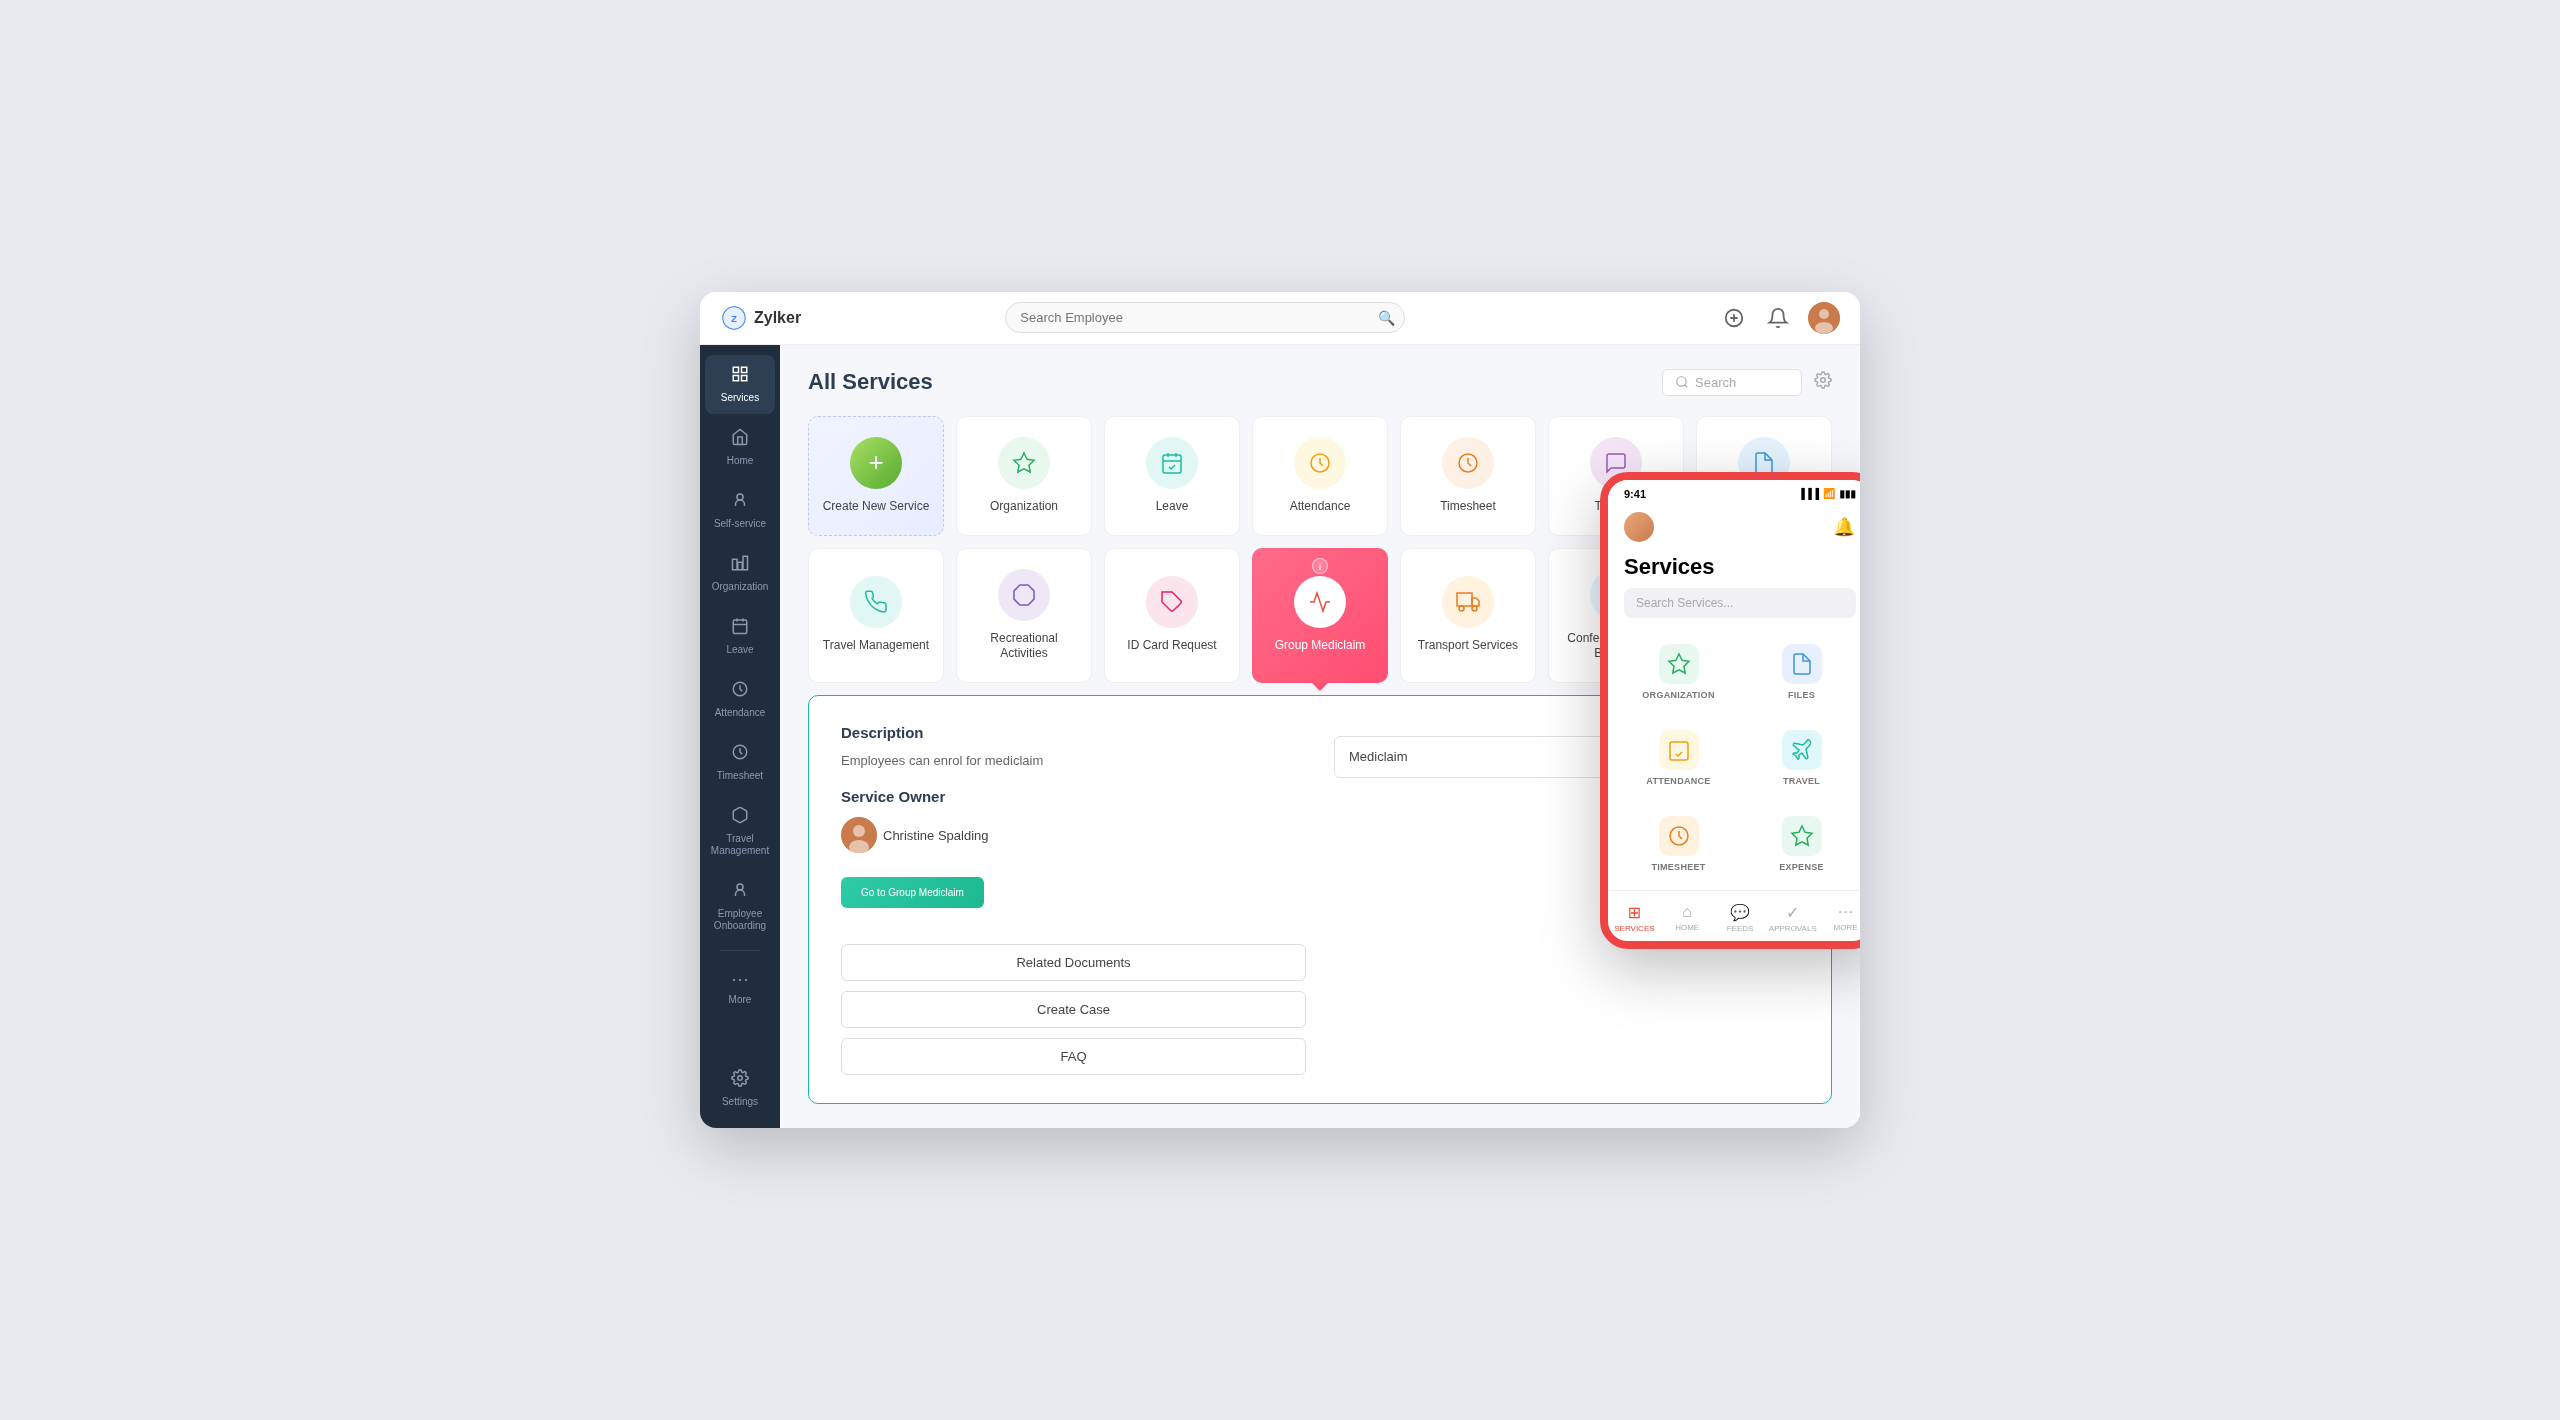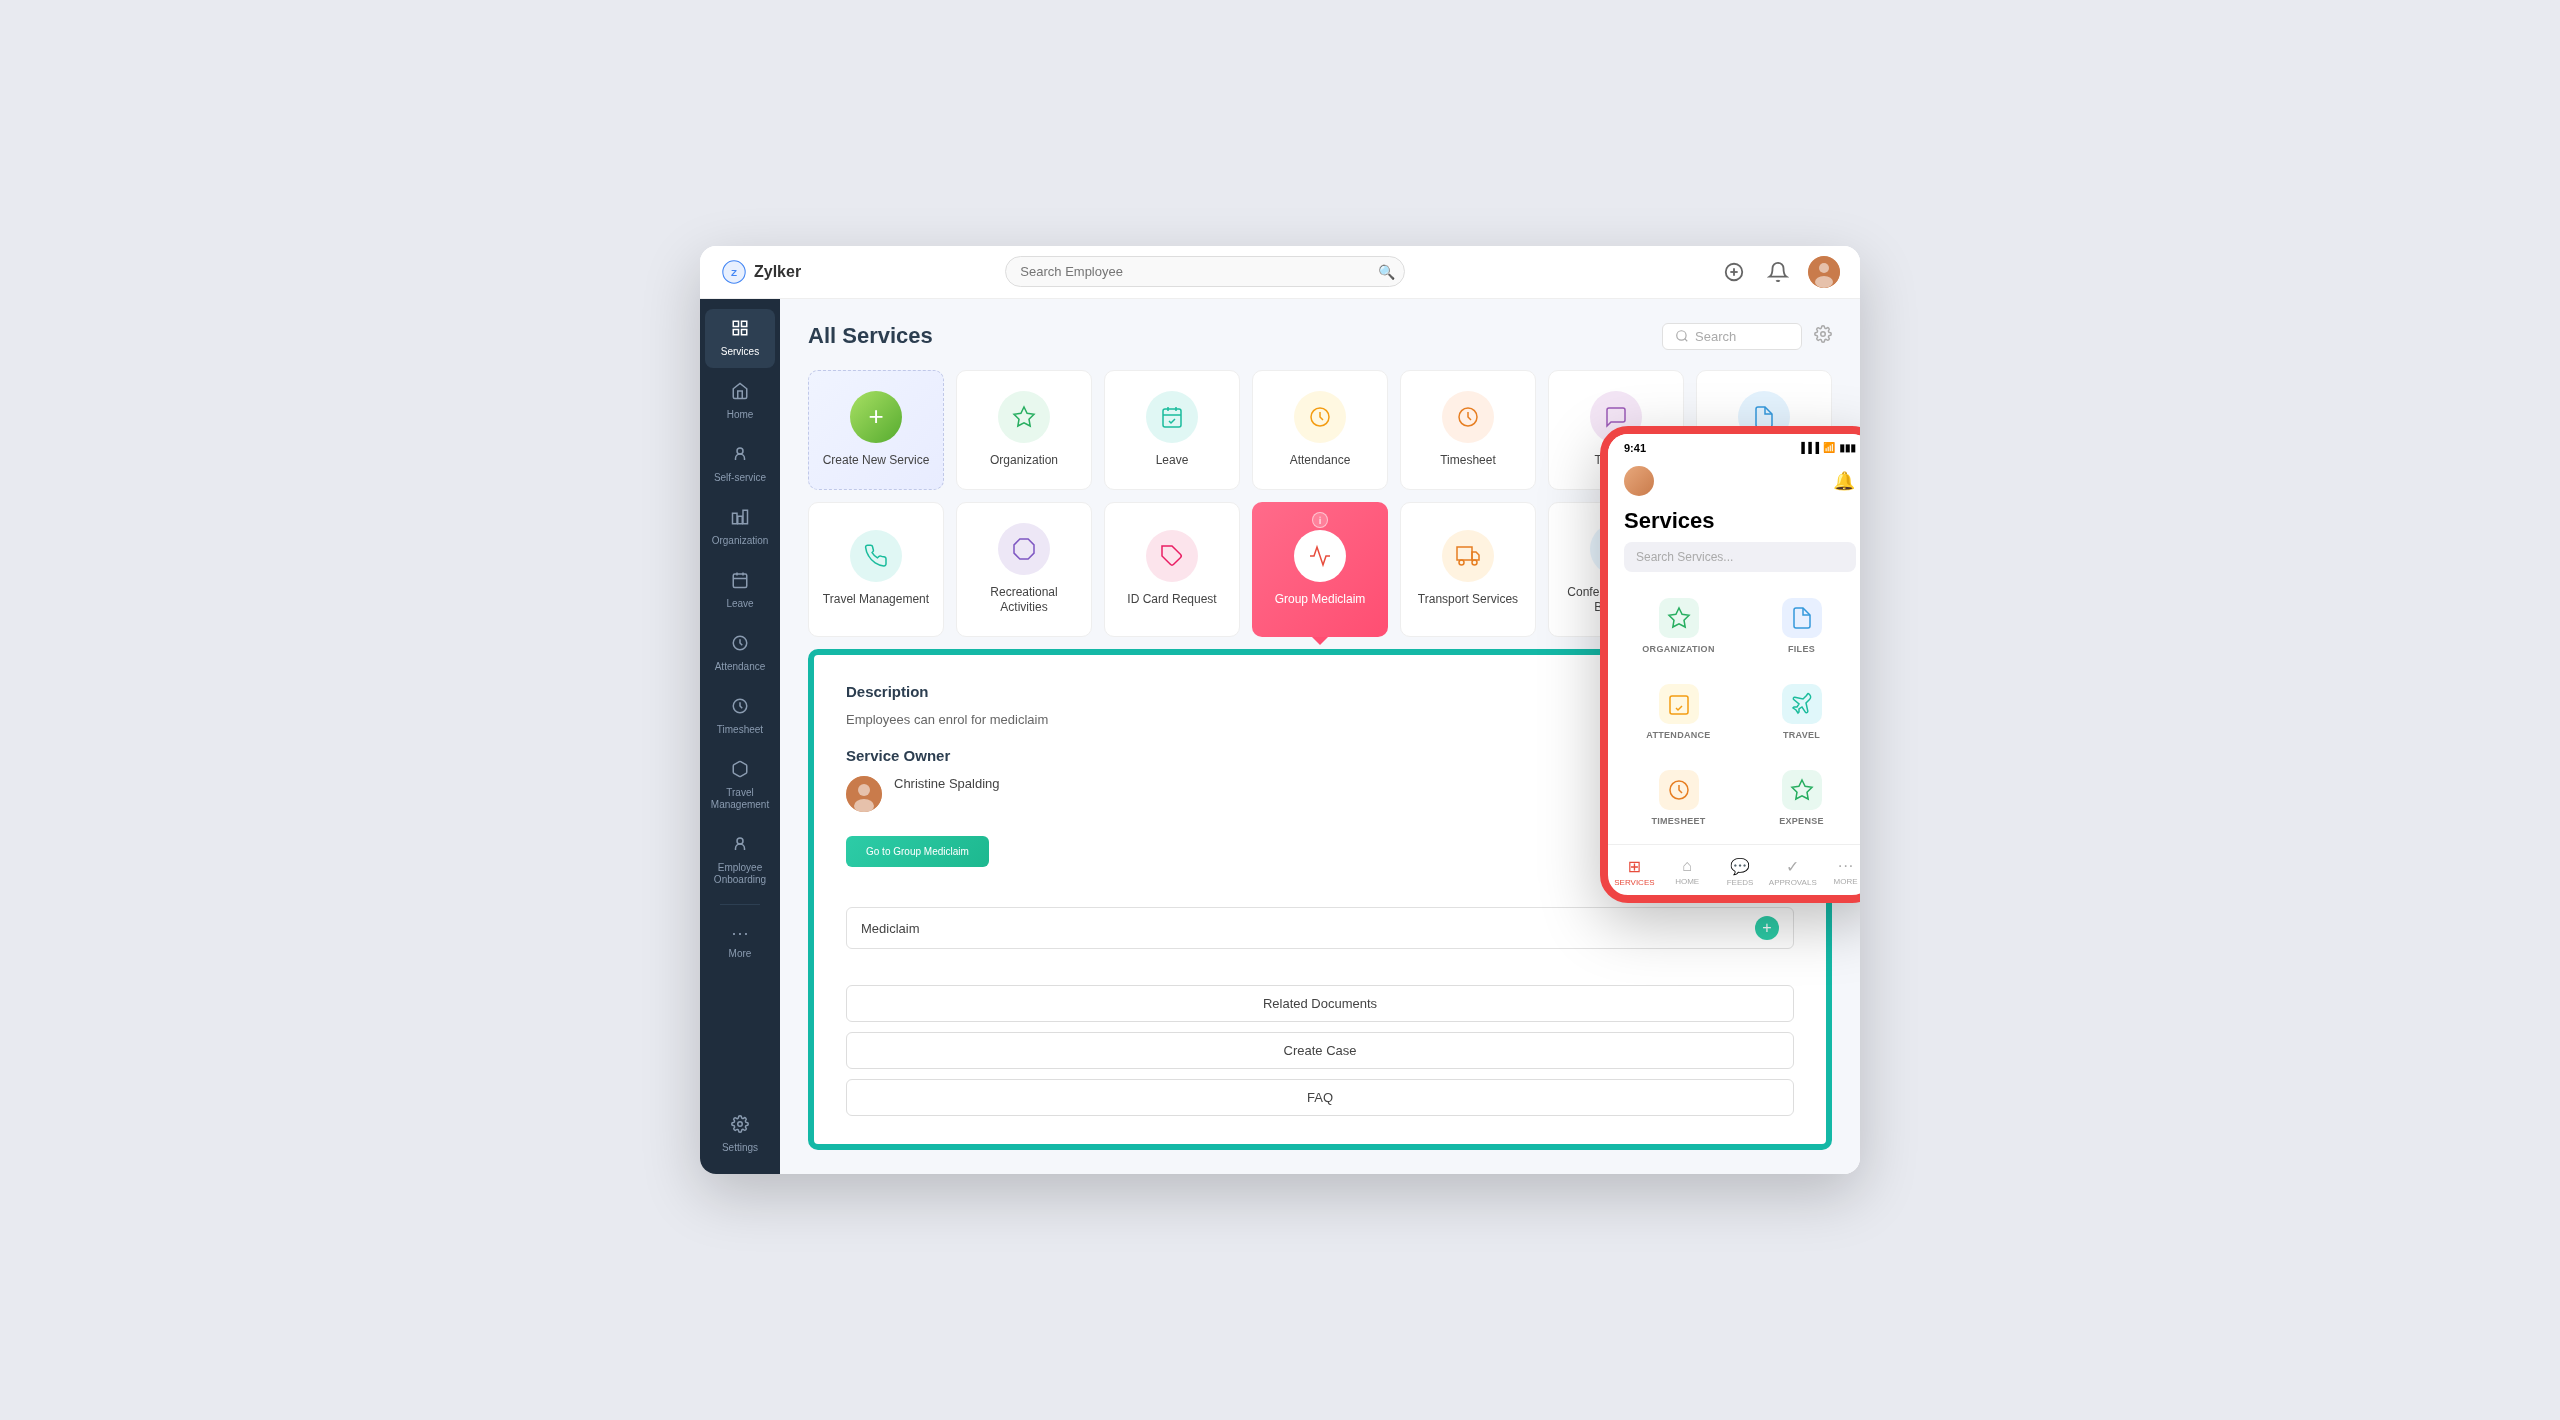--- a/index.html
+++ b/index.html
@@ -318,25 +318,25 @@
       height: 0;
       border-left: 8px solid transparent;
       border-right: 8px solid transparent;
       border-top: 8px solid #ff4e72;
     }
 
     
     .detail-panel {
       background: #fff;
       border-radius: 10px;
-      border: 6px solid #14b8a6;
+      border: 1px solid #14b8a6;
       margin-top: 12px;
       padding: 28px 32px;
       display: grid;
-      grid-template-columns: 1fr;
+      grid-template-columns: 1fr 1fr;
       gap: 28px;
       min-height: 220px;
     }
 
     .detail-section h3 {
       font-size: 15px;
       font-weight: 600;
       color: #2c3e50;
       margin-bottom: 10px;
     }
@@ -349,22 +349,22 @@
 
     .service-owner-section h3 {
       font-size: 15px;
       font-weight: 600;
       color: #2c3e50;
       margin-bottom: 12px;
     }
 
     .owner-row {
       display: flex;
-      align-items: flex-start;
-      gap: 12px;
+      align-items: center;
+      gap: 6px;
     }
 
     .owner-avatar {
       width: 36px;
       height: 36px;
       border-radius: 50%;
       background: linear-gradient(135deg, #e8a87c, #c97b4b);
       display: flex;
       align-items: center;
       justify-content: center;

